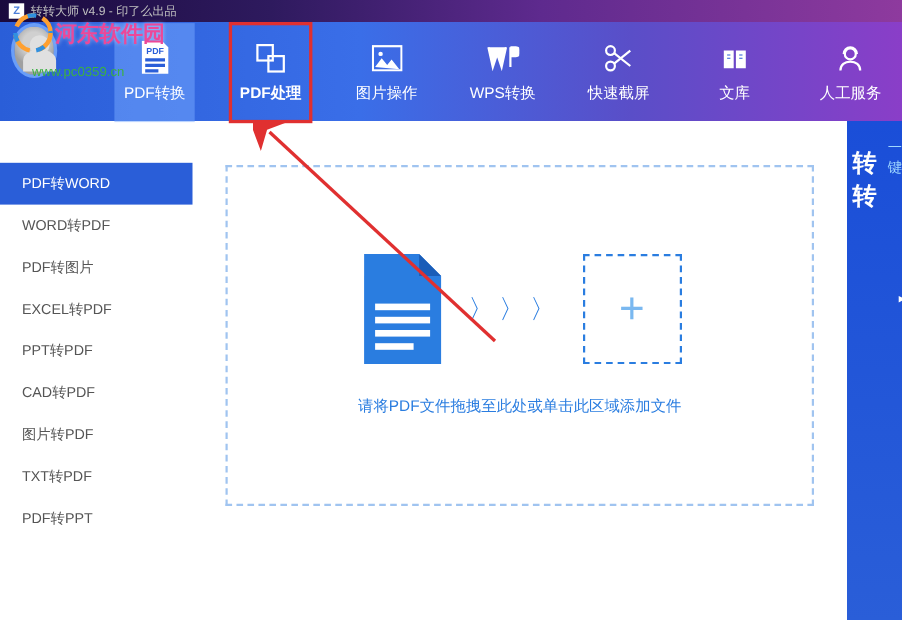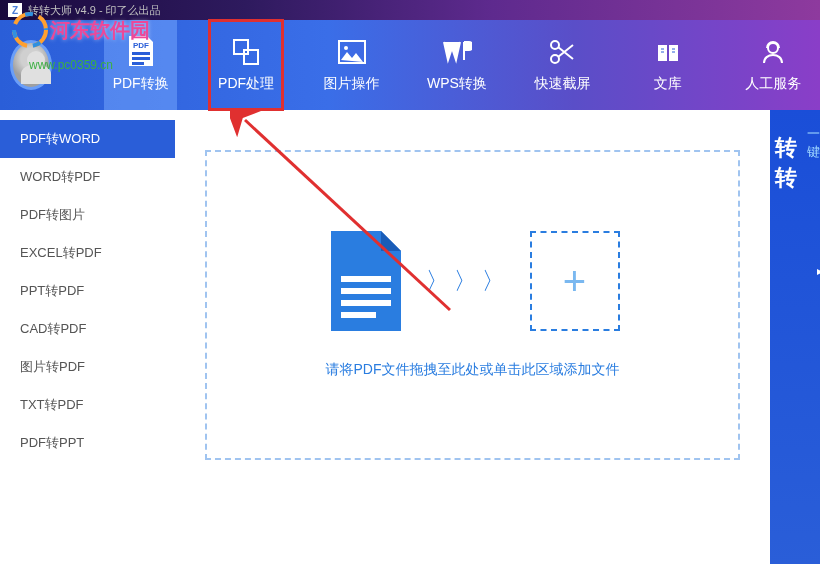--- a/index.html
+++ b/index.html
@@ -38,22 +38,21 @@
       width: 40px; height: 40px;
       position: relative;
     }
     .watermark-text { color: #ec4899; font-size: 20px; font-weight: bold; text-shadow: 0 0 4px rgba(255,255,255,0.5); }
     .watermark-url { color: #3cb043; font-size: 12px; position: absolute; top: 48px; left: 19px; }
     
     .header {
       background: linear-gradient(90deg, #2a5ed8 0%, #3a6ee8 40%, #5a4ec8 70%, #8a3ec8 100%);
       height: 90px;
       display: flex;
-      align-items: center;
-      padding: 17px 10px;
+      padding: 1px 10px;
       gap: 32px;
     }
     .avatar {
       width: 50px; height: 50px;
       border-radius: 50%;
       background: radial-gradient(circle at 50% 35%, #d0d0d0 30%, #a0a0a0 60%);
       border: 3px solid #6a9ef8;
       margin-right: 20px;
       position: relative;
     }
@@ -67,32 +66,33 @@
       justify-content: center;
       width: 90px;
       height: 90px;
       color: #fff;
       font-size: 14px;
       cursor: pointer;
       position: relative;
     }
     .nav-item.active { background: rgba(120,170,255,0.5); }
     .nav-item .icon { width: 30px; height: 30px; margin-bottom: 8px; display:flex; align-items:center; justify-content:center; }
-    .nav-item.highlighted { outline: 3px solid #e03030; outline-offset: -2px; }
+    .nav-item.highlighted { outline: 3px solid #e03030; outline-offset: -2px; font-weight: bold; }
     .rotate-icon-partial { 
       position:absolute; right:-15px; top:50%; transform:translateY(-50%);
       width:30px; height:30px; color:#fff; 
     }
     
     .body-area { display: flex; height: 454px; }
     
     .sidebar {
       width: 175px;
       background: #fff;
       padding-top: 10px;
+      margin-top: 28px;
     }
     .sidebar-item {
       height: 38px;
       display: flex;
       align-items: center;
       padding-left: 20px;
       font-size: 13px;
       color: #555;
       cursor: pointer;
     }

